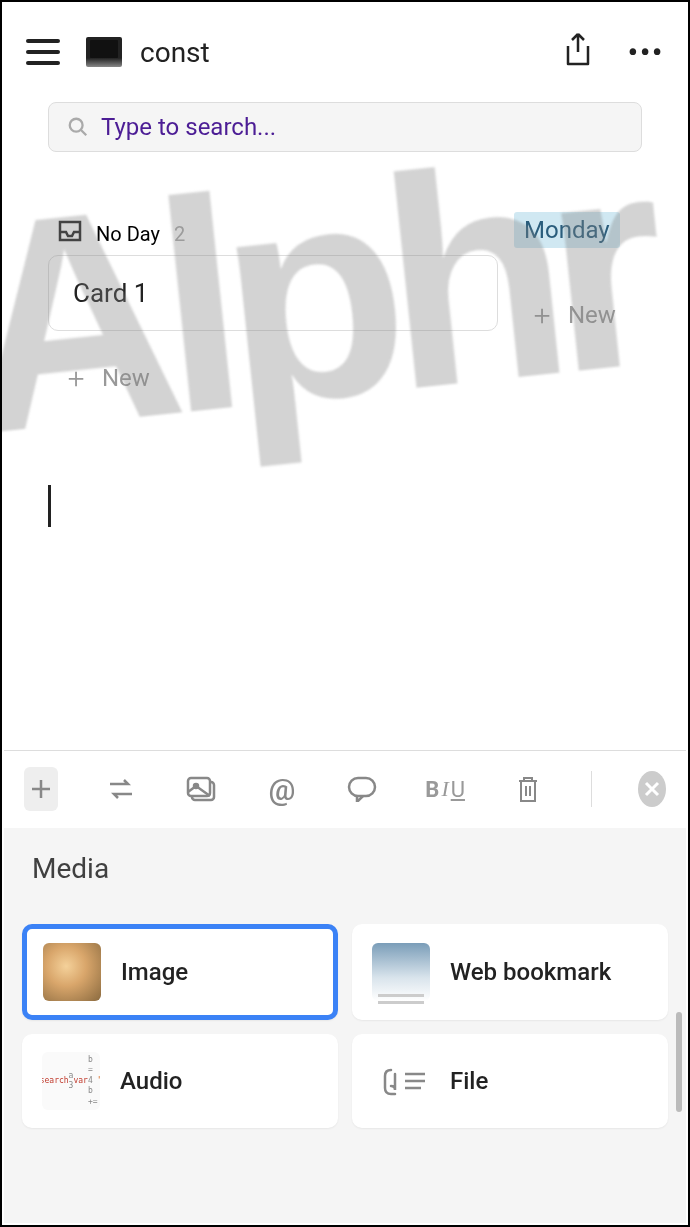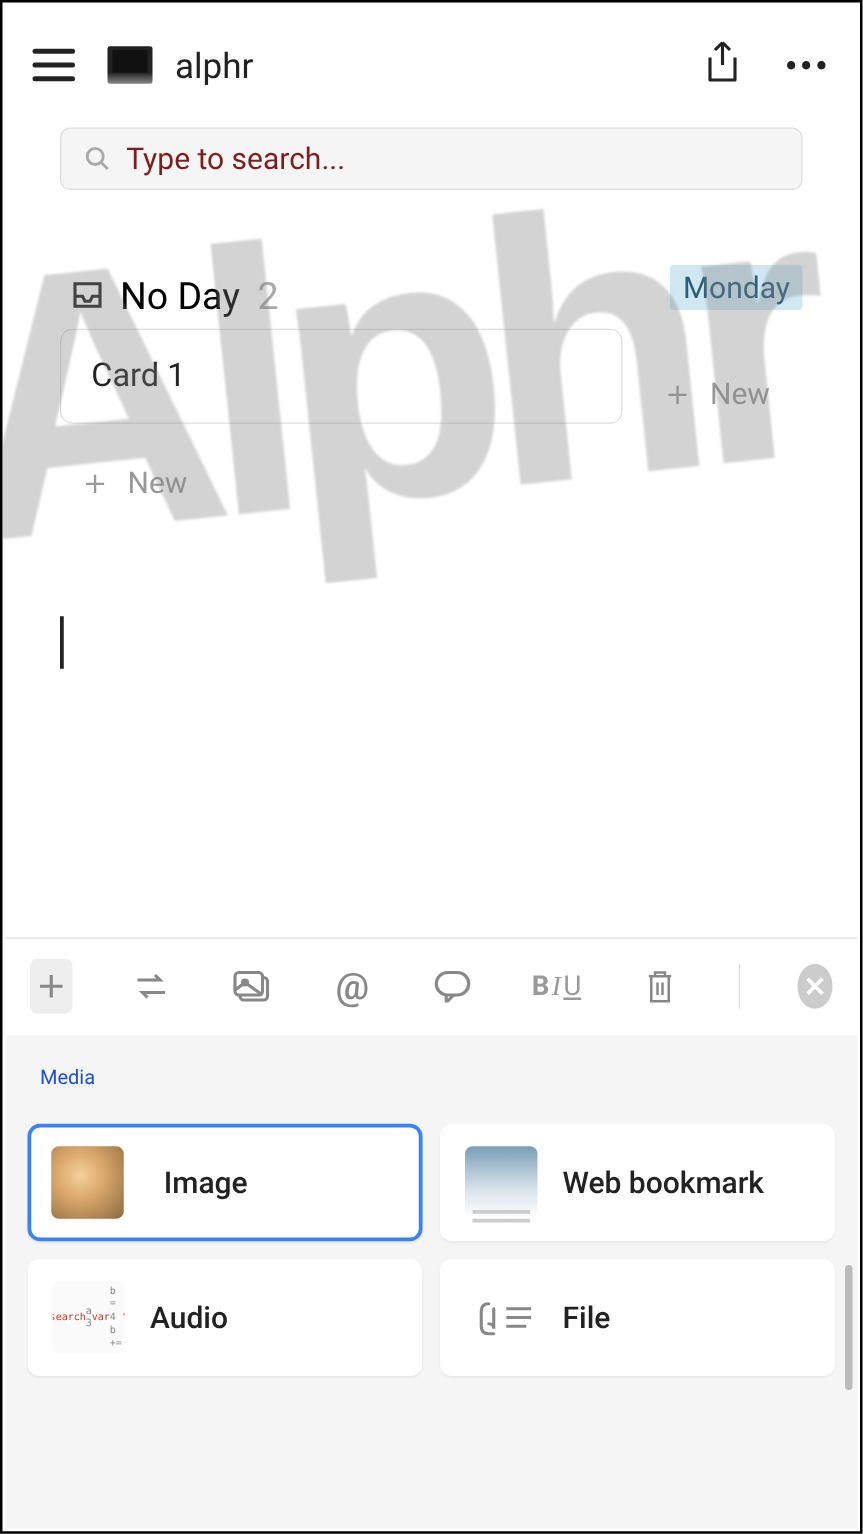--- a/index.html
+++ b/index.html
@@ -6,49 +6,49 @@
 body { font-family: -apple-system, BlinkMacSystemFont, "Segoe UI", Roboto, sans-serif; width: 690px; height: 1227px; background: #fff; overflow: hidden; position: relative; border: 2px solid #000; }
 .header { display: flex; align-items: center; padding: 18px 24px; height: 100px; }
 .menu-icon { width: 34px; height: 26px; display: flex; flex-direction: column; justify-content: space-between; cursor: pointer; }
 .menu-icon div { height: 4px; background: #222; border-radius: 2px; }
 .logo { width: 36px; height: 30px; background: linear-gradient(180deg, #222 0%, #222 70%, #888 100%); margin-left: 26px; border-radius: 2px; }
 .logo-inner { width: 28px; height: 18px; background: #111; margin: 3px auto 0; border-radius: 1px; }
 .app-title { font-size: 28px; margin-left: 18px; color: #222; }
 .share-icon { margin-left: auto; cursor: pointer; }
 .more-icon { margin-left: 34px; cursor: pointer; font-size: 28px; letter-spacing: 2px; color: #222; font-weight: bold; }
 .content { padding: 0 46px; }
-.search-box { background: #f5f5f5; border: 1px solid #ddd; border-radius: 8px; padding: 10px 18px; display: flex; align-items: center; color: #7f1d1d; font-size: 24px; }
+.search-box { background: #f5f5f5; border: 1px solid #ddd; border-radius: 8px; padding: 10px 18px; display: flex; align-items: center; color: #4c1d95; font-size: 24px; }
 .search-box svg { margin-right: 12px; }
 .board-row { display: flex; margin-top: 60px; align-items: flex-start; }
 .col-left { flex: 1; }
-.col-header { display: flex; align-items: center; padding: 8px 10px; font-size: 30px; }
+.col-header { display: flex; align-items: center; padding: 8px 10px; font-size: 20px; }
 .inbox-icon { margin-right: 14px; }
 .col-count { color: #aaa; margin-left: 14px; }
 .card { border: 1px solid #ddd; border-radius: 10px; padding: 22px 24px; font-size: 26px; margin-bottom: 10px; background: #fff; color: #222; }
 .new-btn { display: flex; align-items: center; color: #999; font-size: 24px; padding: 18px 14px; cursor: pointer; }
 .new-btn .plus { font-size: 28px; margin-right: 12px; font-weight: 300; }
-.col-right { width: 128px; margin-left: 16px; text-align: right; }
+.col-right { width: 128px; margin-left: 16px; }
 .monday-tag { background: #d0e8f2; color: #2a5d7c; padding: 4px 10px; font-size: 24px; border-radius: 3px; display: inline-block; }
 .col-right .new-btn { margin-top: 30px; }
 .editor-area { padding: 0 46px; margin-top: 70px; }
 .cursor { width: 3px; height: 42px; background: #222; }
 .toolbar { position: absolute; left: 2px; right: 2px; top: 748px; border-top: 1px solid #ddd; background: #fff; padding: 16px 20px; display: flex; align-items: center; gap: 46px; }
 .tb-btn { width: 44px; height: 44px; display: flex; align-items: center; justify-content: center; cursor: pointer; color: #888; }
 .tb-btn.add { background: #eee; border-radius: 6px; }
 .tb-format { display: flex; align-items: center; gap: 2px; font-size: 22px; color: #999; }
 .tb-format .b { font-weight: bold; }
 .tb-format .i { font-style: italic; font-family: serif; }
 .tb-format .u { text-decoration: underline; }
 .tb-btn.close { background: #ccc; border-radius: 50%; width: 36px; height: 36px; color: #fff; margin-left: auto; }
 .tb-sep { width: 1px; height: 36px; background: #ddd; }
 .media-panel { position: absolute; left: 2px; right: 2px; top: 826px; bottom: 2px; background: #f5f5f5; padding: 24px 18px; }
-.media-label { color: #1d4ed8; font-size: 16px; margin-bottom: 28px; margin-left: 10px; }
+.media-label { color: #404040; font-size: 28px; margin-bottom: 39px; margin-left: 10px; }
 .media-grid { display: grid; grid-template-columns: 1fr 1fr; gap: 14px; }
 .media-item { background: #fff; border-radius: 10px; box-shadow: 0 1px 2px rgba(0,0,0,0.06); display: flex; align-items: center; padding: 14px 16px; cursor: pointer; font-size: 24px; font-weight: 500; color: #222; border: 4px solid transparent; }
-.media-item.highlighted { border: 3px solid #3b82f6; gap: 12px; }
+.media-item.highlighted { border: 5px solid #3b82f6; }
 .media-thumb { width: 58px; height: 58px; border-radius: 6px; margin-right: 20px; flex-shrink: 0; display: flex; align-items: center; justify-content: center; }
 .thumb-image { background: radial-gradient(circle at 40% 40%, #f4d19a 0%, #d9a66b 40%, #8a6a3f 100%); }
 .thumb-web { background: linear-gradient(180deg, #7a9db8 0%, #d9e4ec 60%, #fff 100%); position: relative; }
 .thumb-web::after { content: ""; position: absolute; bottom: 4px; left: 6px; right: 6px; height: 3px; background: #ccc; box-shadow: 0 7px 0 #ccc; }
 .thumb-video { background: #222; position: relative; }
 .thumb-video .play { width: 0; height: 0; border-left: 14px solid #fff; border-top: 9px solid transparent; border-bottom: 9px solid transparent; background: rgba(255,255,255,0.3); border-radius: 50%; padding: 4px 6px; }
 .thumb-video::after { content: ""; position: absolute; bottom: 0; left: 0; right: 0; height: 6px; background: linear-gradient(90deg, #e30 0 30%, #888 30%); }
 .thumb-audio { color: #888; }
 .thumb-code { background: #fafafa; font-family: monospace; font-size: 8px; line-height: 1.3; color: #888; padding: 4px; overflow: hidden; text-align: left; }
 .thumb-code .kw { color: #c0392b; }
@@ -63,21 +63,21 @@
 
 <div class="header">
   <div class="menu-icon">
       <div></div>
       <div></div>
       <div></div>
     </div>
   <div class="logo">
       <div class="logo-inner"></div>
     </div>
-  <div class="app-title">alphr</div>
+  <div class="app-title">const</div>
   <div class="share-icon">
     <svg width="32" height="36" viewBox="0 0 32 36" fill="none" stroke="#222" stroke-width="2.5">
       <path d="M16 2 L16 20 M16 2 L10 8 M16 2 L22 8"></path>
       <path d="M6 14 L6 32 L26 32 L26 14" stroke-linejoin="round"></path>
     </svg>
   </div>
   <div class="more-icon">•••</div>
 </div>
 
 <div class="content">

